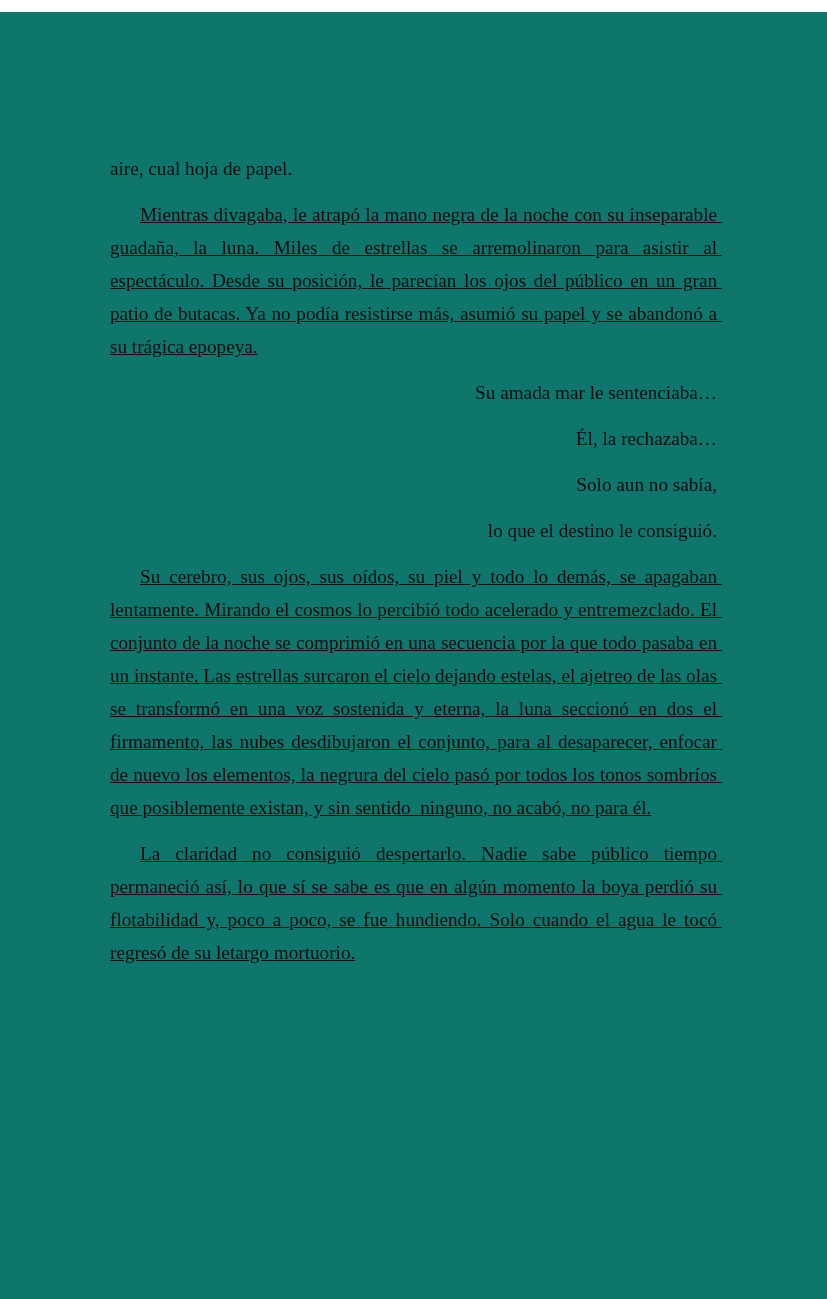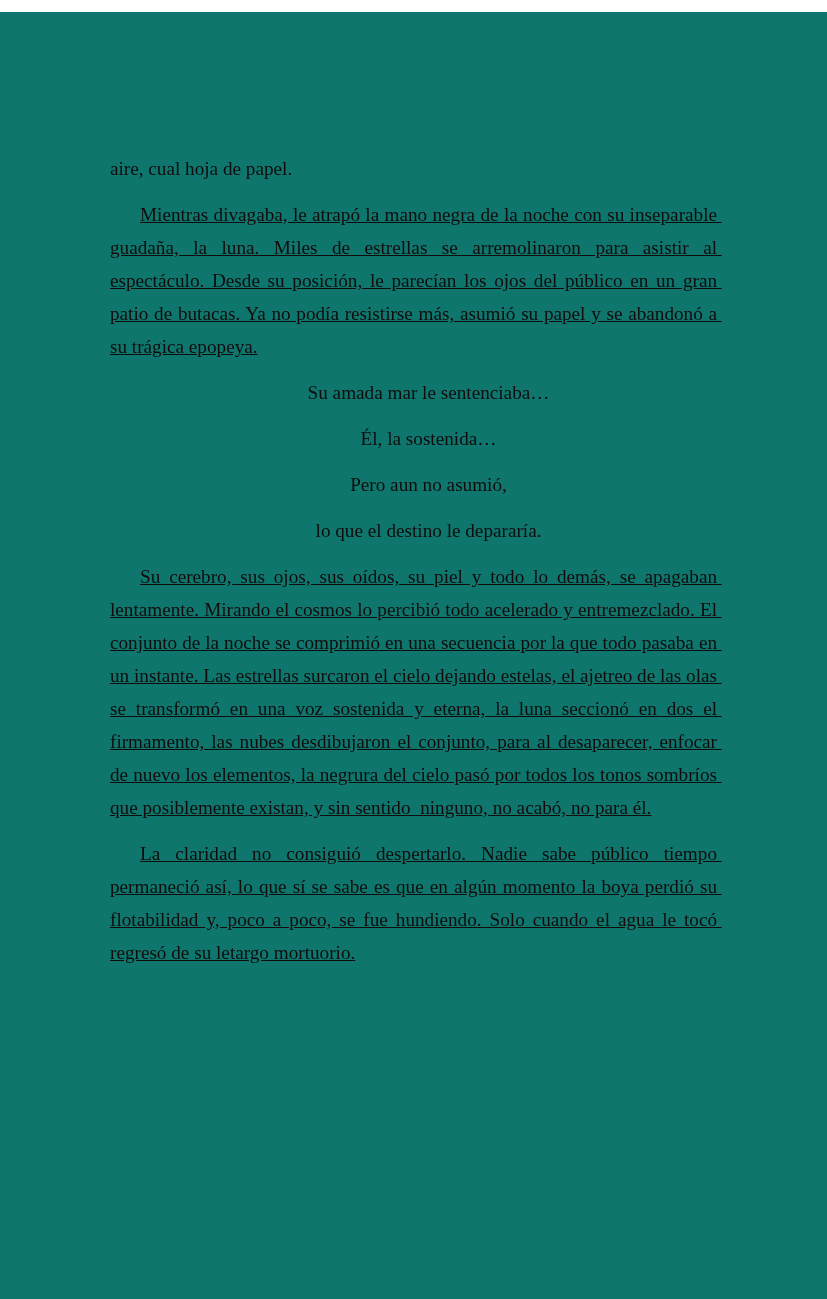--- a/index.html
+++ b/index.html
@@ -46,43 +46,43 @@
 
   
   .para.indented {
     text-indent: 30px;
     text-decoration: underline;
   }
 
   
   .para.short-line {
     text-indent: 30px;
-    text-align: center;
+    text-align: right;
   }
 
   
   .gap-para  { margin-top: 13px; }
   .gap-short { margin-top: 13px; }
 </style>
 </head>
 <body>
 
 <div class="page">
   <div class="text-block">
 
     <p class="para continuation">aire, cual hoja de papel.</p>
 
     <p class="para indented gap-para">Mientras divagaba, le atrapó la mano negra de la noche con su inseparable guadaña, la luna. Miles de estrellas se arremolinaron para asistir al espectáculo. Desde su posición, le parecían los ojos del público en un gran patio de butacas. Ya no podía resistirse más, asumió su papel y se abandonó a su trágica epopeya.</p>
 
     <p class="para short-line gap-short">Su amada mar le sentenciaba…</p>
 
-    <p class="para short-line gap-short">Él, la sostenida…</p>
+    <p class="para short-line gap-short">Él, la rechazaba…</p>
 
-    <p class="para short-line gap-short">Pero aun no asumió,</p>
+    <p class="para short-line gap-short">Solo aun no sabía,</p>
 
-    <p class="para short-line gap-short">lo que el destino le depararía.</p>
+    <p class="para short-line gap-short">lo que el destino le consiguió.</p>
 
     <p class="para indented gap-para">Su cerebro, sus ojos, sus oídos, su piel y todo lo demás, se apagaban lentamente. Mirando el cosmos lo percibió todo acelerado y entremezclado. El conjunto de la noche se comprimió en una secuencia por la que todo pasaba en un instante. Las estrellas surcaron el cielo dejando estelas, el ajetreo de las olas se transformó en una voz sostenida y eterna, la luna seccionó en dos el firmamento, las nubes desdibujaron el conjunto, para al desaparecer, enfocar de nuevo los elementos, la negrura del cielo pasó por todos los tonos sombríos que posiblemente existan, y sin sentido  ninguno, no acabó, no para él.</p>
 
     <p class="para indented gap-para">La claridad no consiguió despertarlo. Nadie sabe público tiempo permaneció así, lo que sí se sabe es que en algún momento la boya perdió su flotabilidad y, poco a poco, se fue hundiendo. Solo cuando el agua le tocó regresó de su letargo mortuorio.</p>
 
   </div>
 </div>
 
 </body></html>

